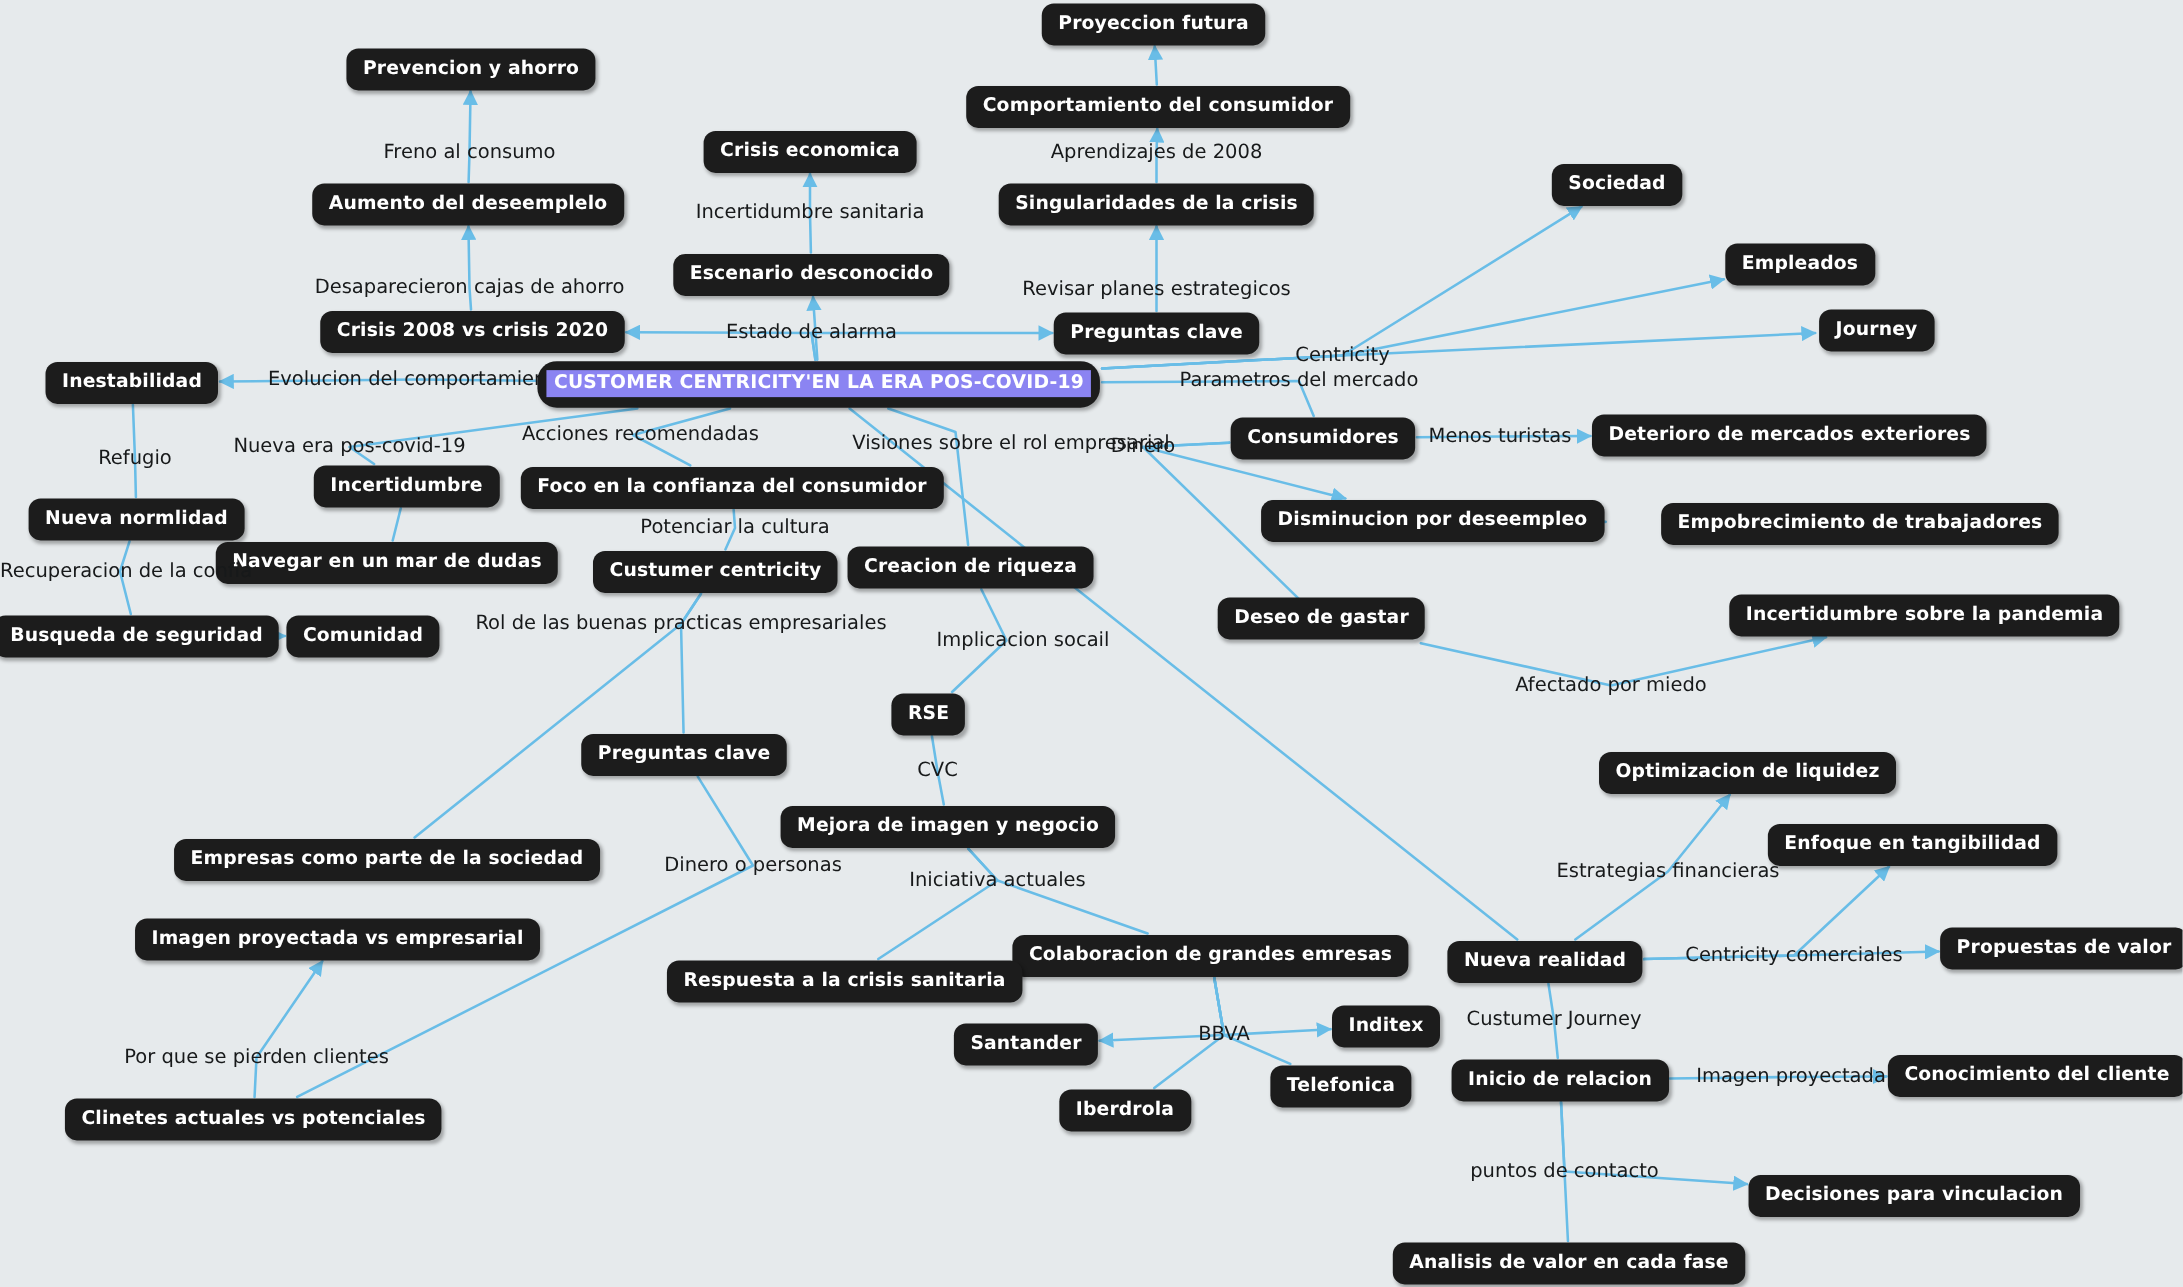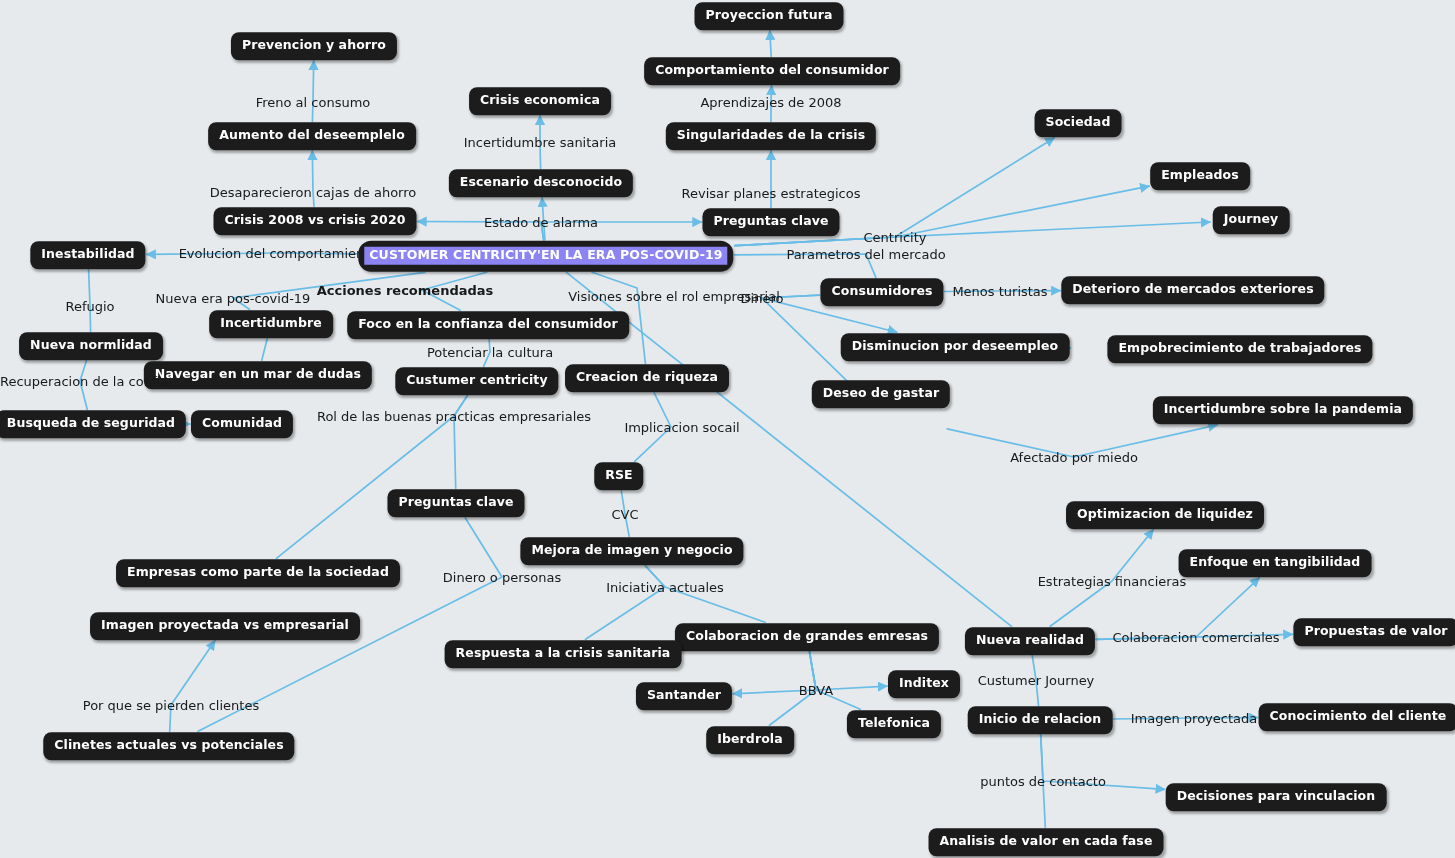--- a/index.html
+++ b/index.html
@@ -141,21 +141,21 @@
       <div class="node" style="left: 1193px; top: 290px;">Deterioro de mercados exteriores</div>
       <div class="node" style="left: 271px; top: 324px;">Incertidumbre</div>
       <div class="node" style="left: 488px; top: 325px;">Foco en la confianza del consumidor</div>
       <div class="node" style="left: 91px; top: 346px;">Nueva normlidad</div>
       <div class="node" style="left: 955px; top: 347px;">Disminucion por deseempleo</div>
       <div class="node" style="left: 1240px; top: 349px;">Empobrecimiento de trabajadores</div>
       <div class="node" style="left: 258px; top: 375px;">Navegar en un mar de dudas</div>
       <div class="node" style="left: 477px; top: 381px;">Custumer centricity</div>
       <div class="node" style="left: 647px; top: 378px;">Creacion de riqueza</div>
       <div class="node" style="left: 1283px; top: 410px;">Incertidumbre sobre la pandemia</div>
-      <div class="node" style="left: 881px; top: 394px;">Deseo de gastar</div>
+      <div class="node" style="left: 881px; top: 412px;">Deseo de gastar</div>
       <div class="node" style="left: 91px; top: 424px;">Busqueda de seguridad</div>
       <div class="node" style="left: 242px; top: 424px;">Comunidad</div>
       <div class="node" style="left: 619px; top: 476px;">RSE</div>
       <div class="node" style="left: 456px; top: 503px;">Preguntas clave</div>
       <div class="node" style="left: 1165px; top: 515px;">Optimizacion de liquidez</div>
       <div class="node" style="left: 632px; top: 551px;">Mejora de imagen y negocio</div>
       <div class="node" style="left: 258px; top: 573px;">Empresas como parte de la sociedad</div>
       <div class="node" style="left: 1275px; top: 563px;">Enfoque en tangibilidad</div>
       <div class="node" style="left: 225px; top: 626px;">Imagen proyectada vs empresarial</div>
       <div class="node" style="left: 1376px; top: 632px;">Propuestas de valor</div>
@@ -175,35 +175,35 @@
   <div id="label-layer">
       <div class="lbl" style="left: 313px; top: 102px;">Freno al consumo</div>
       <div class="lbl" style="left: 771px; top: 102px;">Aprendizajes de 2008</div>
       <div class="lbl" style="left: 540px; top: 142px;">Incertidumbre sanitaria</div>
       <div class="lbl" style="left: 313px; top: 192px;">Desaparecieron cajas de ahorro</div>
       <div class="lbl" style="left: 771px; top: 193px;">Revisar planes estrategicos</div>
       <div class="lbl" style="left: 541px; top: 222px;">Estado de alarma</div>
       <div class="lbl" style="left: 895px; top: 237px;">Centricity</div>
       <div class="lbl" style="left: 278px; top: 253px;">Evolucion del comportamiento</div>
       <div class="lbl" style="left: 866px; top: 254px;">Parametros del mercado</div>
-      <div class="lbl" style="left: 405px; top: 290px; font-weight: bold;">Acciones recomendadas</div>
+      <div class="lbl" style="left: 427px; top: 290px;">Acciones recomendadas</div>
       <div class="lbl" style="left: 637px; top: 296px; margin-left: 37px;">Visiones sobre el rol empresarial</div>
       <div class="lbl" style="left: 233px; top: 298px;">Nueva era pos-covid-19</div>
       <div class="lbl" style="left: 90px; top: 306px;">Refugio</div>
       <div class="lbl" style="left: 762px; top: 298px;">Dinero</div>
       <div class="lbl" style="left: 1000px; top: 291px;">Menos turistas</div>
       <div class="lbl" style="left: 490px; top: 352px;">Potenciar la cultura</div>
       <div class="lbl leftclip" style="left: 0px; top: 381px;">Recuperacion de la confia</div>
       <div class="lbl" style="left: 454px; top: 416px;">Rol de las buenas practicas empresariales</div>
       <div class="lbl" style="left: 671px; top: 427px; margin-left: 11px;">Implicacion socail</div>
       <div class="lbl" style="left: 1074px; top: 457px;">Afectado por miedo</div>
       <div class="lbl" style="left: 625px; top: 514px;">CVC</div>
       <div class="lbl" style="left: 502px; top: 577px;">Dinero o personas</div>
       <div class="lbl" style="left: 665px; top: 587px;">Iniciativa actuales</div>
       <div class="lbl" style="left: 1112px; top: 581px;">Estrategias financieras</div>
-      <div class="lbl" style="left: 1196px; top: 637px;">Colaboracion comerciales</div>
+      <div class="lbl" style="left: 1196px; top: 637px;">Centricity comerciales</div>
       <div class="lbl" style="left: 171px; top: 705px;">Por que se pierden clientes</div>
       <div class="lbl" style="left: 1036px; top: 680px;">Custumer Journey</div>
       <div class="lbl" style="left: 816px; top: 690px;">BBVA</div>
       <div class="lbl" style="left: 1194px; top: 718px;">Imagen proyectada</div>
       <div class="lbl" style="left: 1043px; top: 781px;">puntos de contacto</div>
     </div>
 </div>
 
 </body></html>

